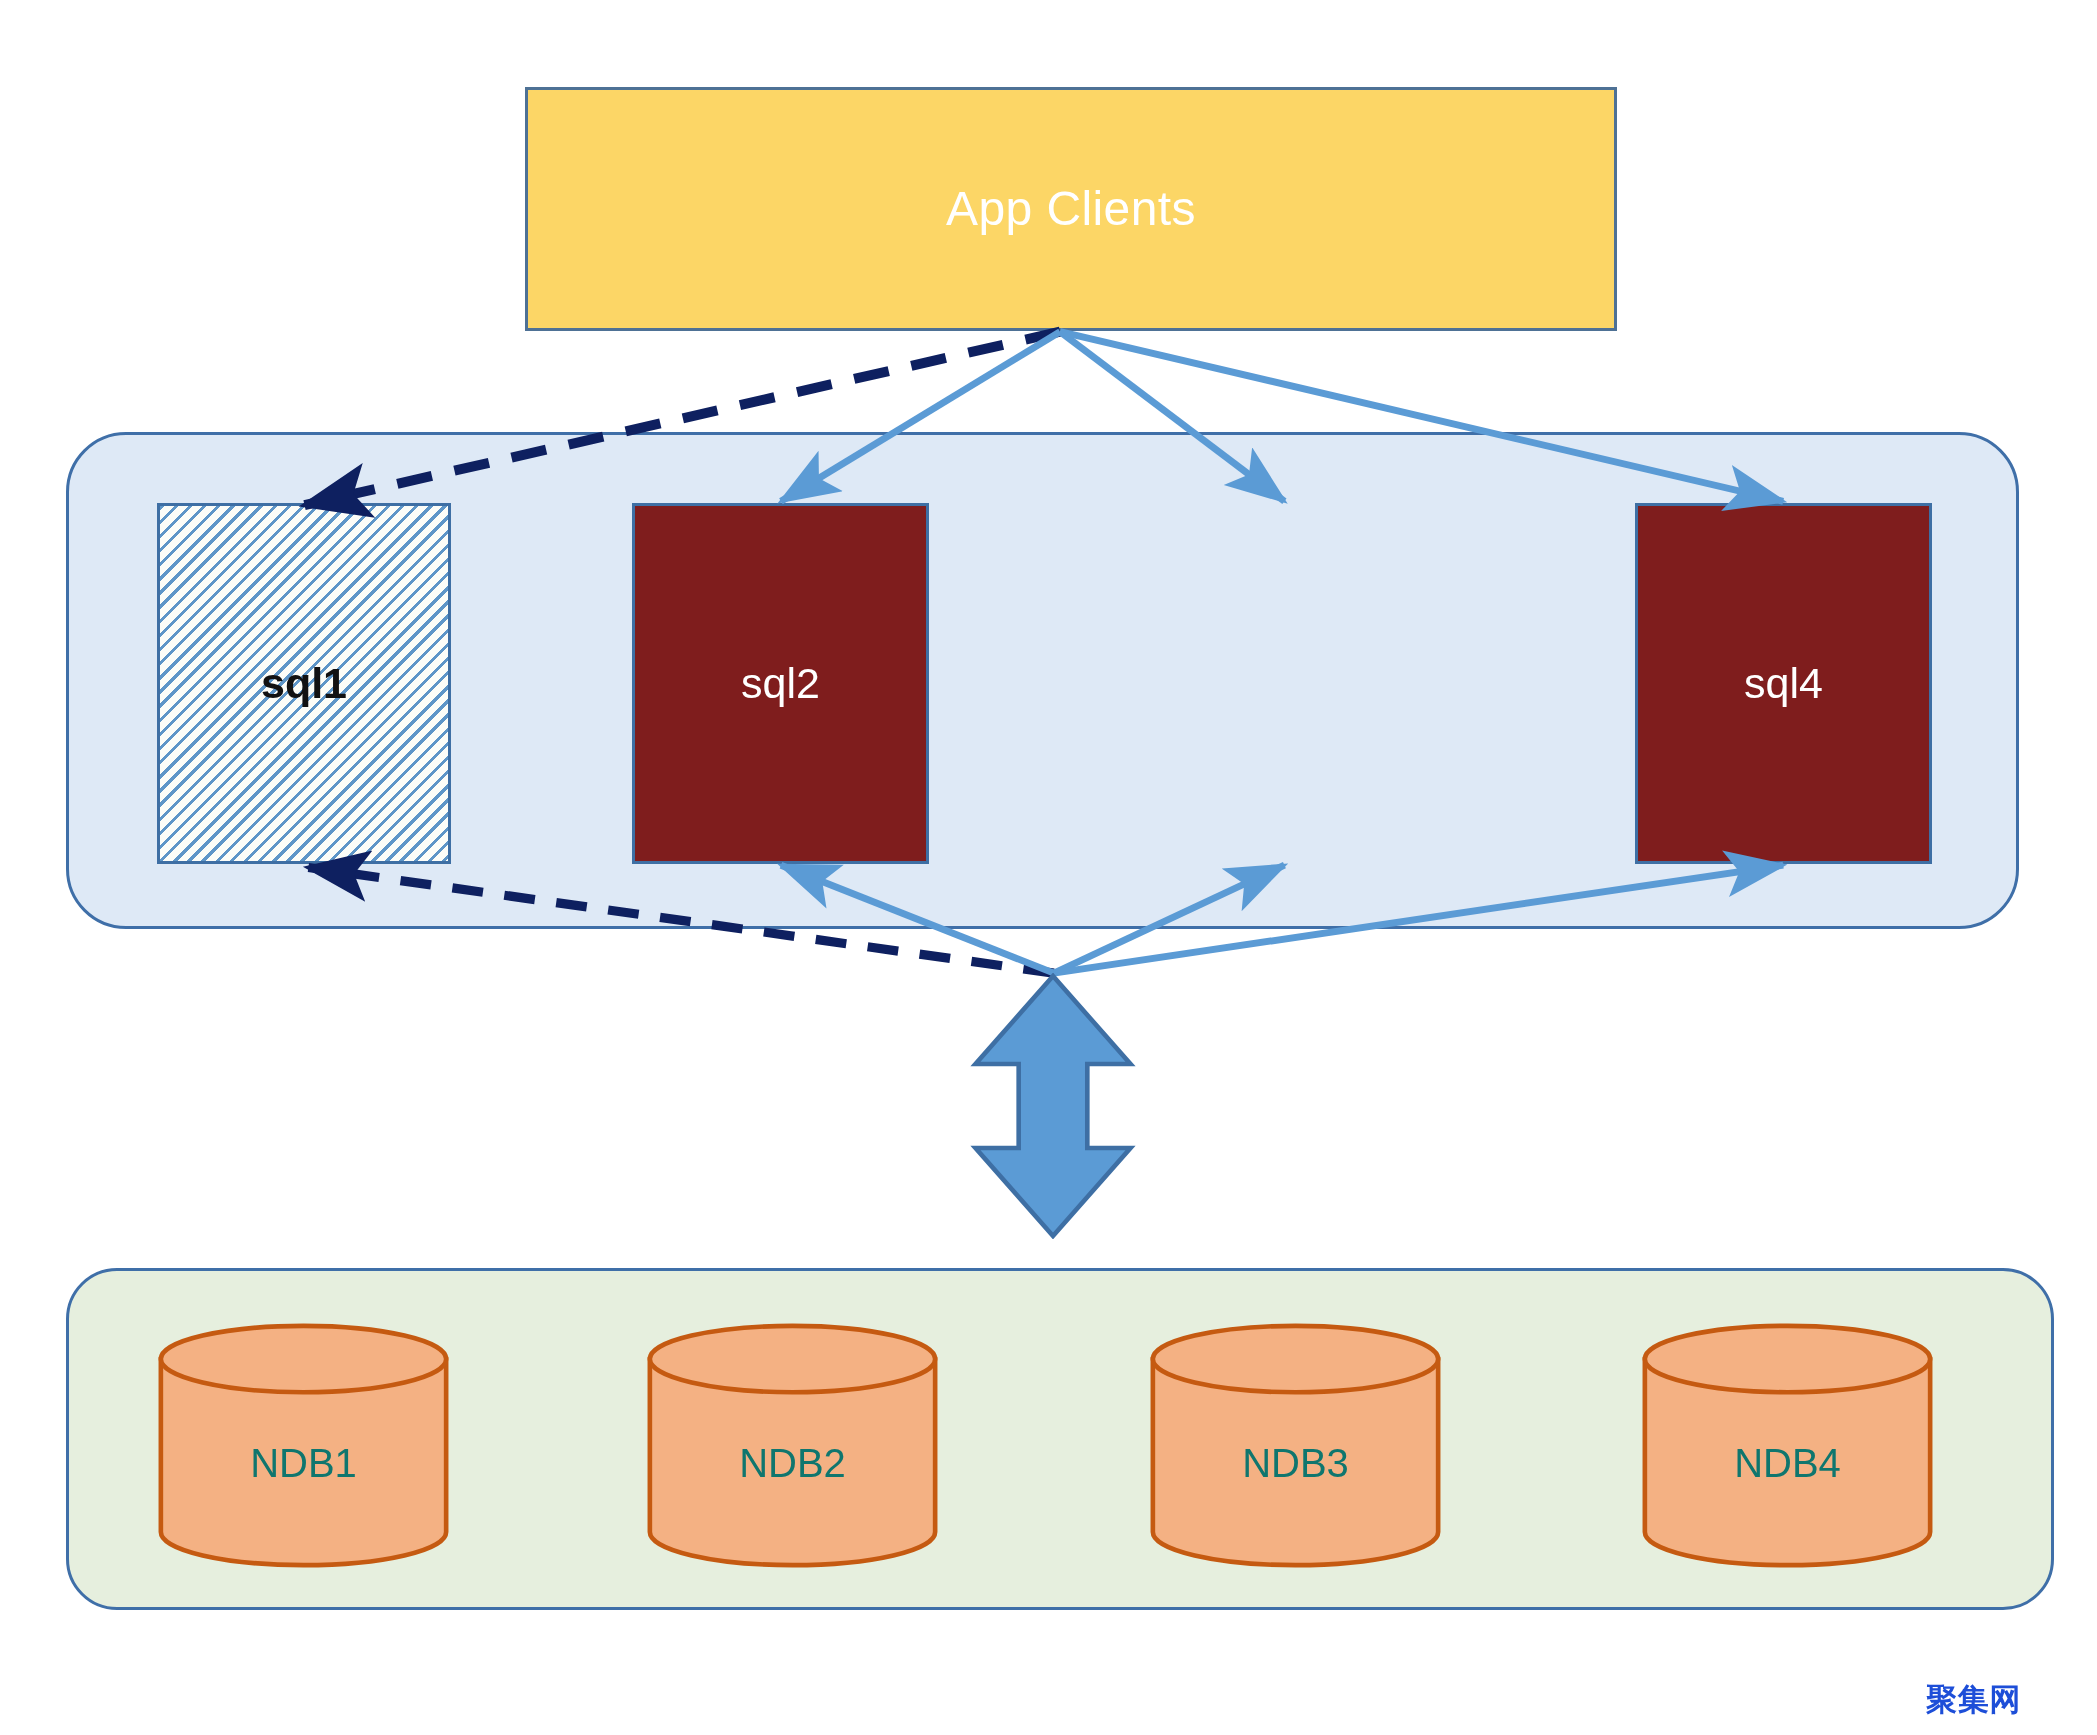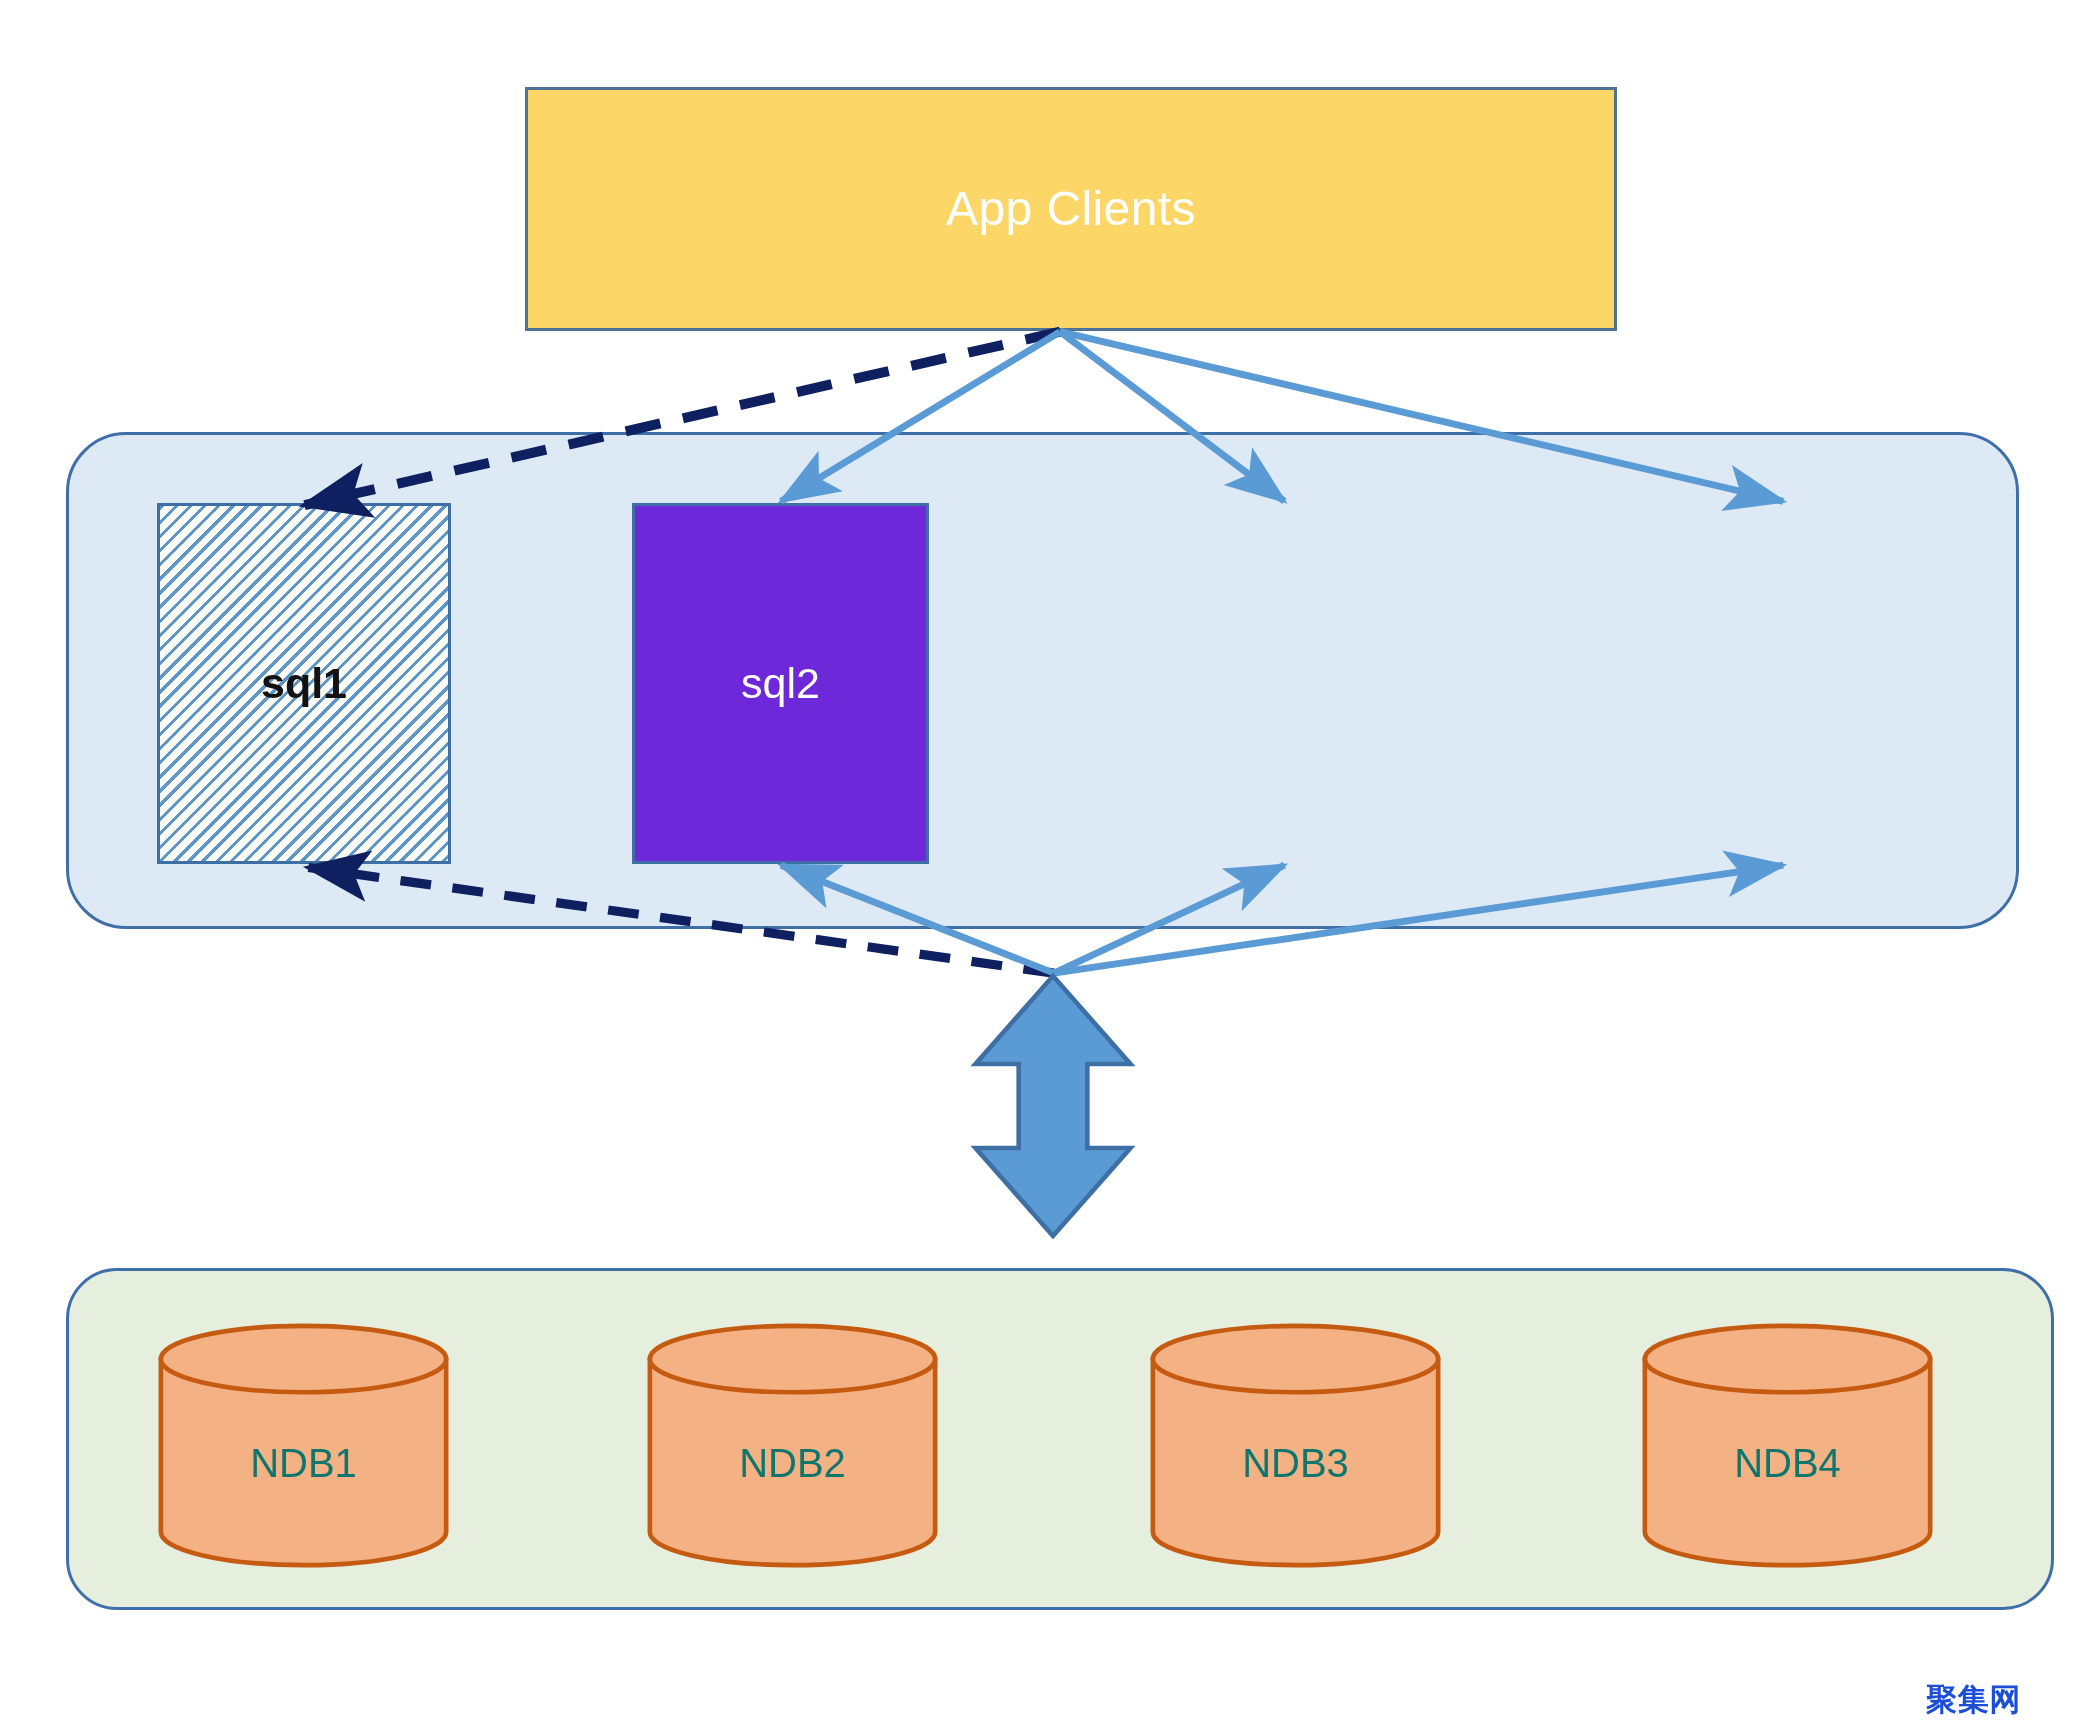--- a/index.html
+++ b/index.html
@@ -69,21 +69,21 @@
     align-items: center;
     justify-content: center;
     top: 503px;
     height: 361px;
   }
   .sql-node .node-label {
     font-size: 43px;
     line-height: 1;
   }
   .sql-node.solid {
-    background: #6d28d9;
+    background: #7f1d1d;
   }
   .sql-node.solid .node-label { color: #ffffff; }
   .sql-node.hatched {
     background-color: #FCFDF8;
     background-image:
       repeating-linear-gradient(135deg,
         #5E96C8 0px, #5E96C8 3.1px,
         rgba(255,255,255,0) 3.1px, rgba(255,255,255,0) 10px);
     font-weight: bold;
   }
@@ -168,20 +168,23 @@
   <div id="sql-layer" class="layer-container"></div>
 
   <div id="ndb-layer" class="layer-container"></div>
 
   <div id="sql1" class="sql-node hatched">
     <span class="node-label">sql1</span>
   </div>
   <div id="sql2" class="sql-node solid">
     <span class="node-label">sql2</span>
   </div>
+  <div id="sql4" class="sql-node solid">
+    <span class="node-label">sql4</span>
+  </div>
 
   <div id="ndb1" class="ndb-node">
     <svg class="cyl-svg" viewBox="0 0 380 320" preserveAspectRatio="none">
       <path d="M5,48 L5,272 A 185 43 0 0 0 375 272 L375,48 Z" fill="#F4B183" stroke="#C55A11" stroke-width="6"></path>
       <ellipse cx="190" cy="48" rx="185" ry="43" fill="#F4B183" stroke="#C55A11" stroke-width="6"></ellipse>
     </svg>
     <span class="node-label">NDB1</span>
   </div>
   <div id="ndb2" class="ndb-node">
     <svg class="cyl-svg" viewBox="0 0 380 320" preserveAspectRatio="none">

